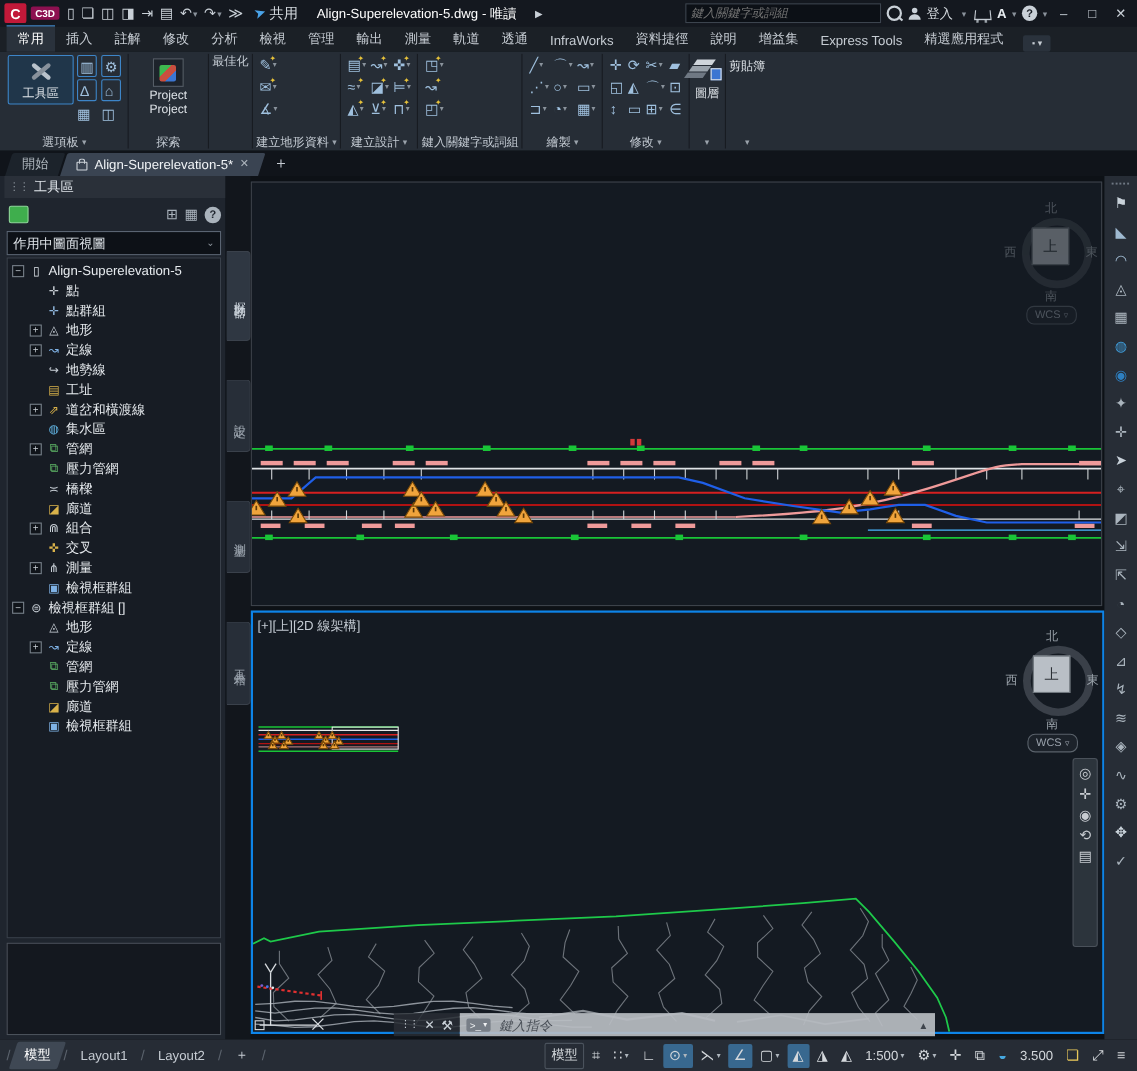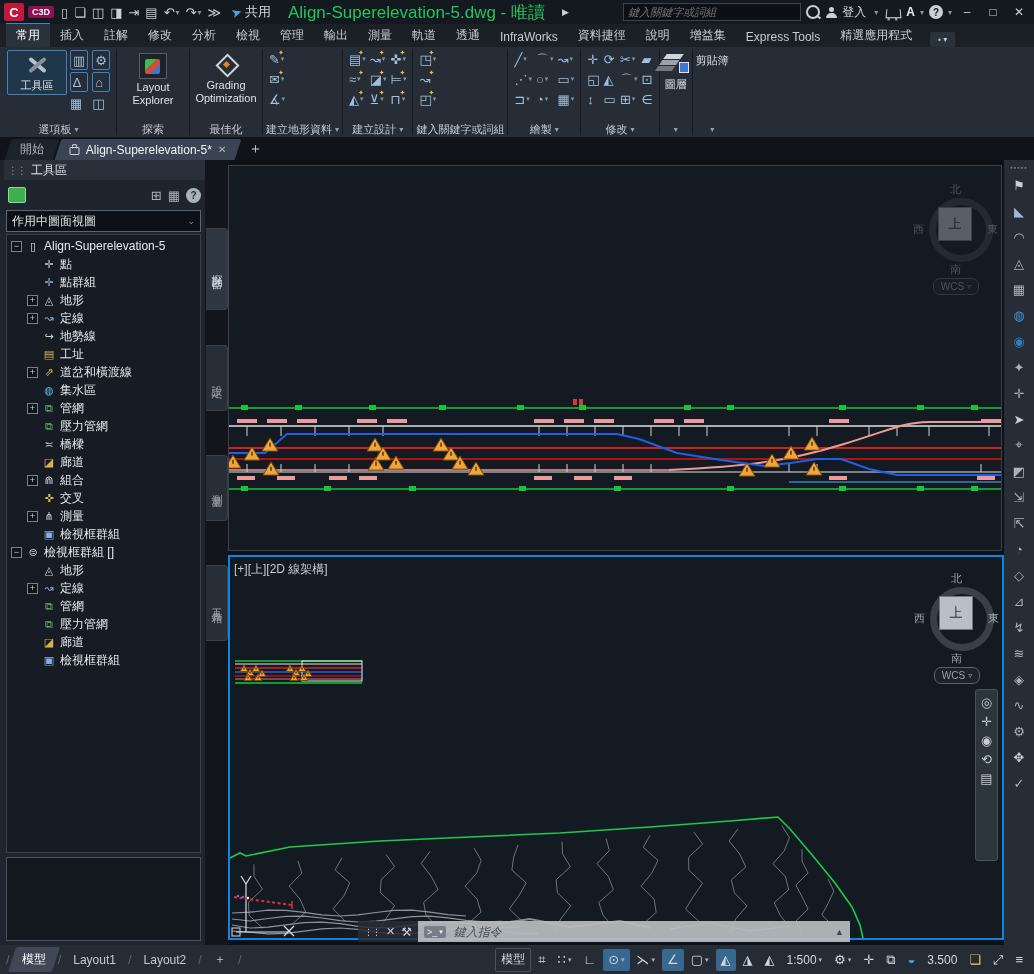--- a/index.html
+++ b/index.html
@@ -9,21 +9,21 @@
   .abs{position:absolute;}
   
   #titlebar{left:0;top:0;width:1034px;height:24px;background:#14181f;display:flex;align-items:center;gap:4px;padding:0 4px;box-sizing:border-box;}
   .logo{width:20px;height:18px;background:#c21939;color:#fff;font-weight:bold;display:flex;align-items:center;justify-content:center;font-size:13px;border-radius:2px;}
   .logobadge{background:#8d1050;color:#fff;font-size:9px;padding:1px 4px;border-radius:2px;font-weight:bold;}
   .qbtn{color:#c9d0d7;font-size:13px;padding:0 3px;display:flex;align-items:center;gap:1px;cursor:default;height:20px;}
   .qbtn .arr{font-size:8px;color:#8a929b;}
   .share{color:#4aa3e8;display:flex;align-items:center;gap:3px;}
   .share .plane{display:inline-block;transform:rotate(-18deg);color:#4aa3e8;font-size:13px;}
   .share .sharetext{color:#d4d9de;}
-  #title-text{flex:0 0 auto;margin:0 10px;color:#22c55e;font-size:17px;}
+  #title-text{flex:0 0 auto;margin:0 10px;color:#ffffff;font-size:12px;}
   .searchwrap{display:flex;align-items:center;gap:5px;}
   .searchbox{width:168px;height:16px;background:#0c1016;border:1px solid #3c444e;color:#98a1ab;font-style:italic;font-size:11px;padding:0 4px;font-family:inherit;}
   .mag{width:10px;height:10px;border:2px solid #c9d0d7;border-radius:50%;position:relative;display:inline-block;}
   .mag::after{content:"";position:absolute;width:5px;height:2px;background:#c9d0d7;transform:rotate(40deg);left:8px;top:9px;}
   .person{width:12px;height:11px;position:relative;display:inline-block;}
   .person::before{content:"";position:absolute;width:5px;height:5px;border-radius:50%;background:#c9d0d7;left:3.5px;top:0;}
   .person::after{content:"";position:absolute;width:11px;height:5px;border-radius:5px 5px 0 0;background:#c9d0d7;left:0.5px;top:6px;}
   .cart{width:13px;height:8px;border:1.5px solid #c9d0d7;border-top:none;transform:perspective(10px) rotateX(8deg);position:relative;display:inline-block;margin-top:2px;}
   .cart::after{content:"";position:absolute;width:2px;height:2px;border-radius:50%;background:#c9d0d7;left:1px;top:9px;box-shadow:7px 0 0 #c9d0d7;}
   .qm{width:14px;height:14px;border-radius:50%;background:#c9d0d7;color:#14181f;font-weight:bold;font-size:10px;display:flex;align-items:center;justify-content:center;}
@@ -253,35 +253,29 @@
       <div class="plabel">
         <span>選項板</span>
         <span class="arr">▾</span>
       </div>
     </div>
     <div class="pdivider"></div>
     <div class="panel">
       <div class="pbody">
         <div class="bigbtn">
           <span class="icon-cube"></span>
-          <div class="blabel">Layout Explorer</div>
+          <div class="blabel">Project Project</div>
         </div>
       </div>
       <div class="plabel">
         <span>探索</span>
       </div>
     </div>
     <div class="pdivider"></div>
     <div class="panel">
-      <div class="pbody">
-        <div class="bigbtn">
-          <span class="icon-diamond"></span>
-          <div class="blabel">Grading Optimization</div>
-        </div>
-      </div>
       <div class="plabel">
         <span>最佳化</span>
       </div>
     </div>
     <div class="pdivider"></div>
     <div class="panel">
       <div class="pbody">
         <div class="pgrid" style="grid-template-columns: repeat(1, auto);">
           <span class="sicon">
             <span class="g">✎</span>

